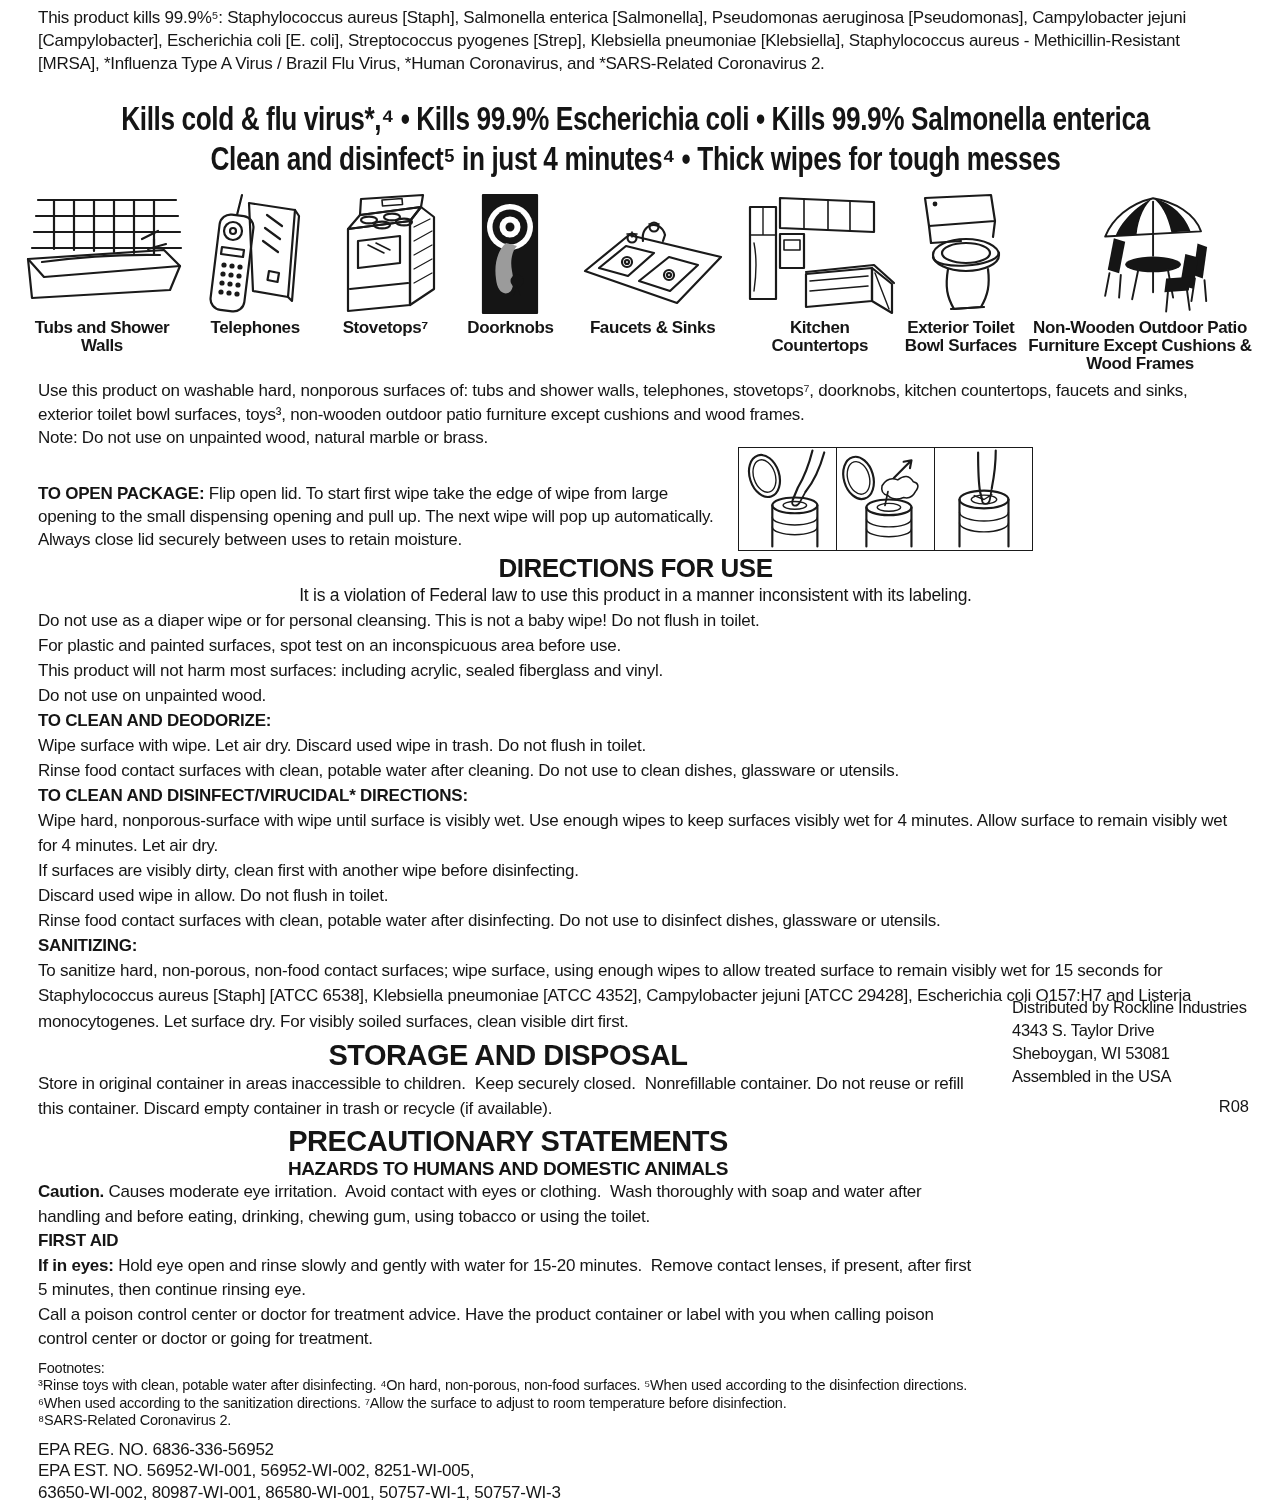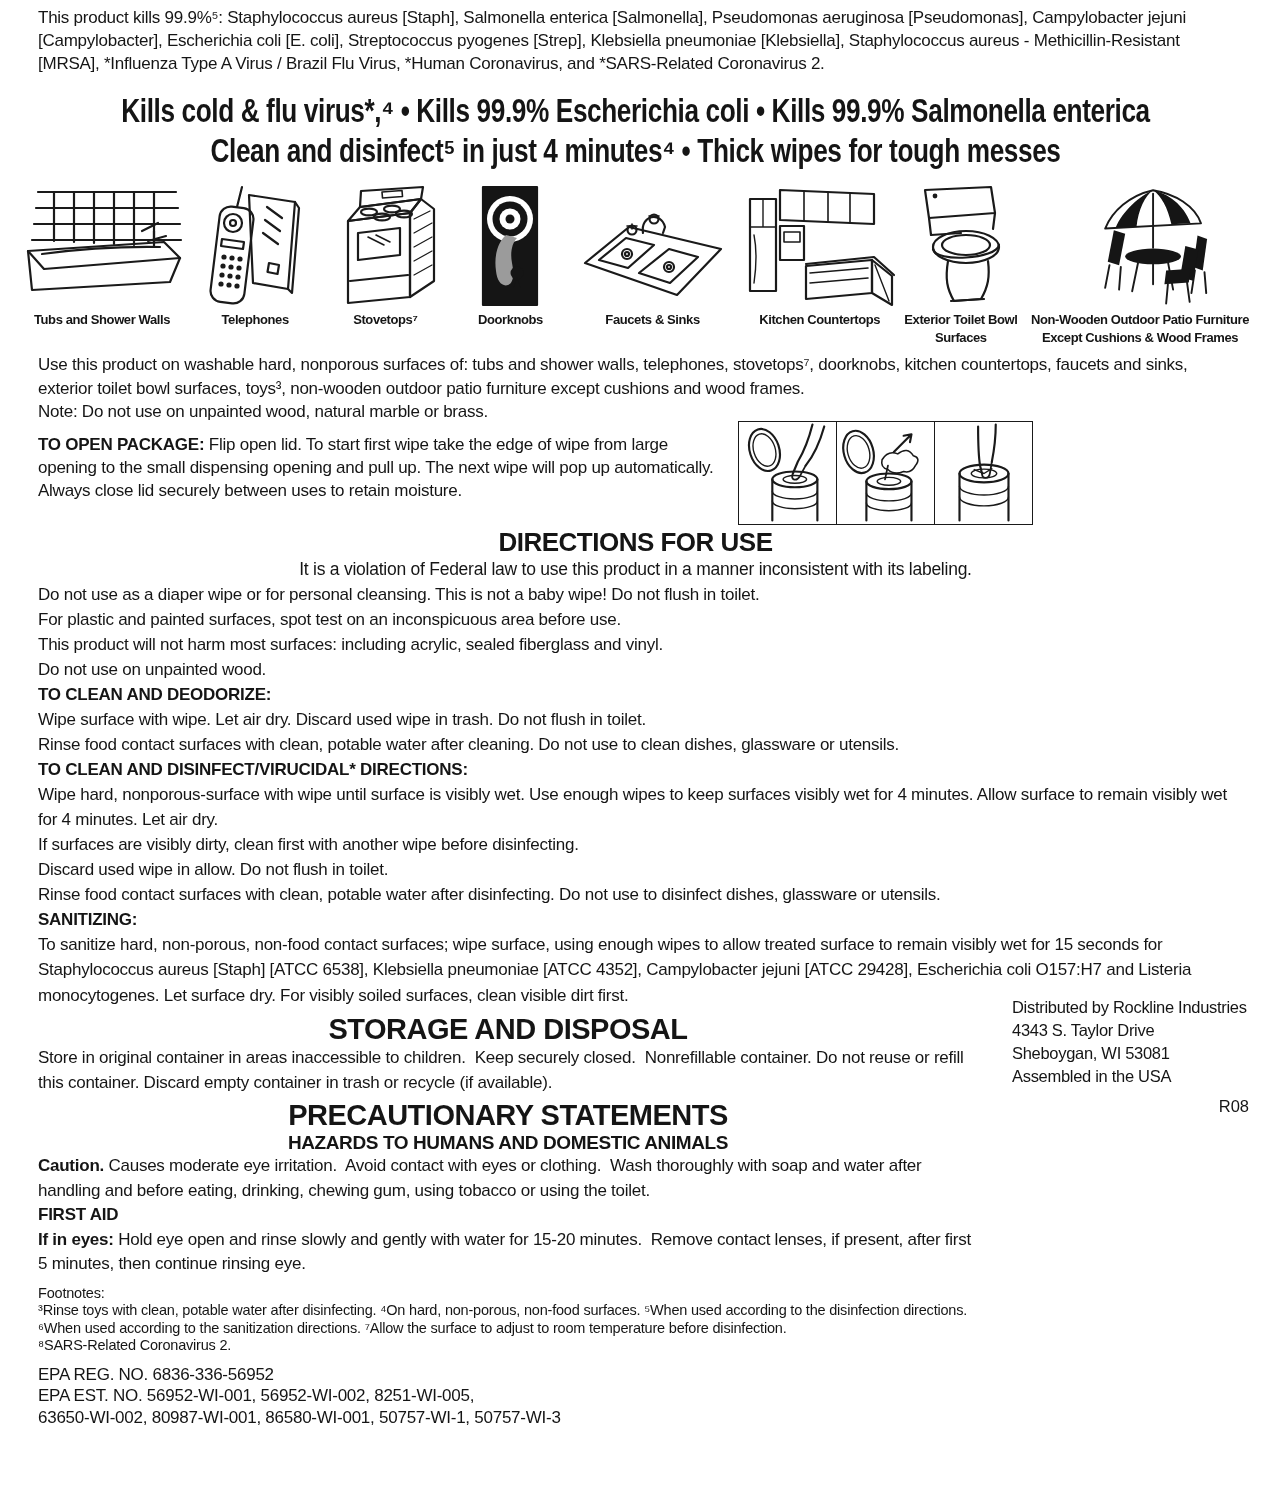--- a/index.html
+++ b/index.html
@@ -1,32 +1,32 @@
 <!DOCTYPE html>
 <html><head>
 <meta charset="utf-8">
 <style>
   html,body{margin:0;padding:0;background:#fff;}
   .sheet{position:relative;width:1271px;height:1500px;background:#fff;color:#151515;
          font-family:"Liberation Sans",sans-serif;overflow:hidden;border-radius:25px;}
   .pre{white-space:pre-wrap;}
   .b{font-weight:bold;}
   .intro{margin:6px 26px 0 38px;font-size:17px;line-height:23px;letter-spacing:-0.25px;}
-  .headline{margin-top:16px;height:80px;}
+  .headline{margin-top:24px;height:80px;}
   .headline-inner{width:1600px;transform:scaleX(0.7944);transform-origin:0 0;text-align:center;
          font-weight:bold;font-size:33px;line-height:40px;letter-spacing:-0.5px;}
   .surfaces{display:flex;justify-content:space-between;align-items:flex-start;margin:14px 14px 0 12px;}
   .surface{display:flex;flex-direction:column;align-items:center;}
   .icon-box{height:122px;display:flex;align-items:flex-end;justify-content:center;}
-  .surface-label{font-weight:bold;font-size:13px;line-height:18px;text-align:center;
+  .surface-label{font-weight:bold;font-size:17px;line-height:18px;text-align:center;
          letter-spacing:-0.4px;margin-top:4px;}
   .c1{width:180px}.c2{width:118px}.c3{width:134px}.c4{width:108px}
   .c5{width:158px}.c6{width:168px}.c7{width:116px}.c8{width:234px}
   .usage{margin:6px 28px 0 38px;font-size:17px;line-height:23.5px;letter-spacing:-0.25px;}
-  .open-row{display:flex;margin:9px 28px 0 38px;}
+  .open-row{display:flex;margin:9px 28px 0 38px;align-items:flex-end;}
   .open-text{width:676px;font-size:17px;line-height:23px;letter-spacing:-0.25px;}
   .open-illus{margin-left:24px;margin-top:-12px;display:flex;border:1.6px solid #1a1a1a;height:102px;}
   .panel{width:97px;height:102px;border-right:1.6px solid #1a1a1a;}
   .panel:last-child{border-right:none;}
   .dir-head{margin-top:2px;text-align:center;font-weight:bold;font-size:26px;line-height:30px;letter-spacing:-0.5px;}
   .federal{text-align:center;font-size:17.5px;line-height:24px;letter-spacing:-0.25px;}
   .dir-lines{margin:1px 24px 0 38px;font-size:17px;line-height:25px;letter-spacing:-0.25px;}
   .dir-lines>div{max-width:1212px;}
   .sanitize{max-width:903px;line-height:25.5px;}
   .left-col-head{margin-left:38px;width:940px;text-align:center;font-weight:bold;letter-spacing:-0.5px;}
@@ -288,20 +288,21 @@
 
   <div class="left-col-head storage-head">STORAGE AND DISPOSAL</div>
   <div class="body-par pre">Store in original container in areas inaccessible to children.  Keep securely closed.  Nonrefillable container. Do not reuse or refill this container. Discard empty container in trash or recycle (if available).</div>
 
   <div class="left-col-head prec-head">PRECAUTIONARY STATEMENTS</div>
   <div class="left-col-head prec-sub">HAZARDS TO HUMANS AND DOMESTIC ANIMALS</div>
 
   <div class="body-par pre"><span class="b">Caution.</span><span> Causes moderate eye irritation.  Avoid contact with eyes or clothing.  Wash thoroughly with soap and water after handling and before eating, drinking, chewing gum, using tobacco or using the toilet.</span></div>
   <div class="body-par subhead-line">FIRST AID</div>
   <div class="body-par pre"><span class="b">If in eyes:</span><span> Hold eye open and rinse slowly and gently with water for 15-20 minutes.  Remove contact lenses, if present, after first 5 minutes, then continue rinsing eye.</span></div>
+  <div class="body-par pre">Call a poison control center or doctor for treatment advice. Have the product container or label with you when calling poison control center or doctor or going for treatment.</div>
 
   <div class="footnotes">
     <div>Footnotes:</div>
     <div class="fn-text pre">³Rinse toys with clean, potable water after disinfecting. ⁴On hard, non-porous, non-food surfaces. ⁵When used according to the disinfection directions. ⁶When used according to the sanitization directions. ⁷Allow the surface to adjust to room temperature before disinfection.</div>
     <div class="fn-text pre">⁸SARS-Related Coronavirus 2.</div>
   </div>
 
   <div class="epa">
     <div>EPA REG. NO. 6836-336-56952</div>
     <div>EPA EST. NO. 56952-WI-001, 56952-WI-002, 8251-WI-005,</div>

